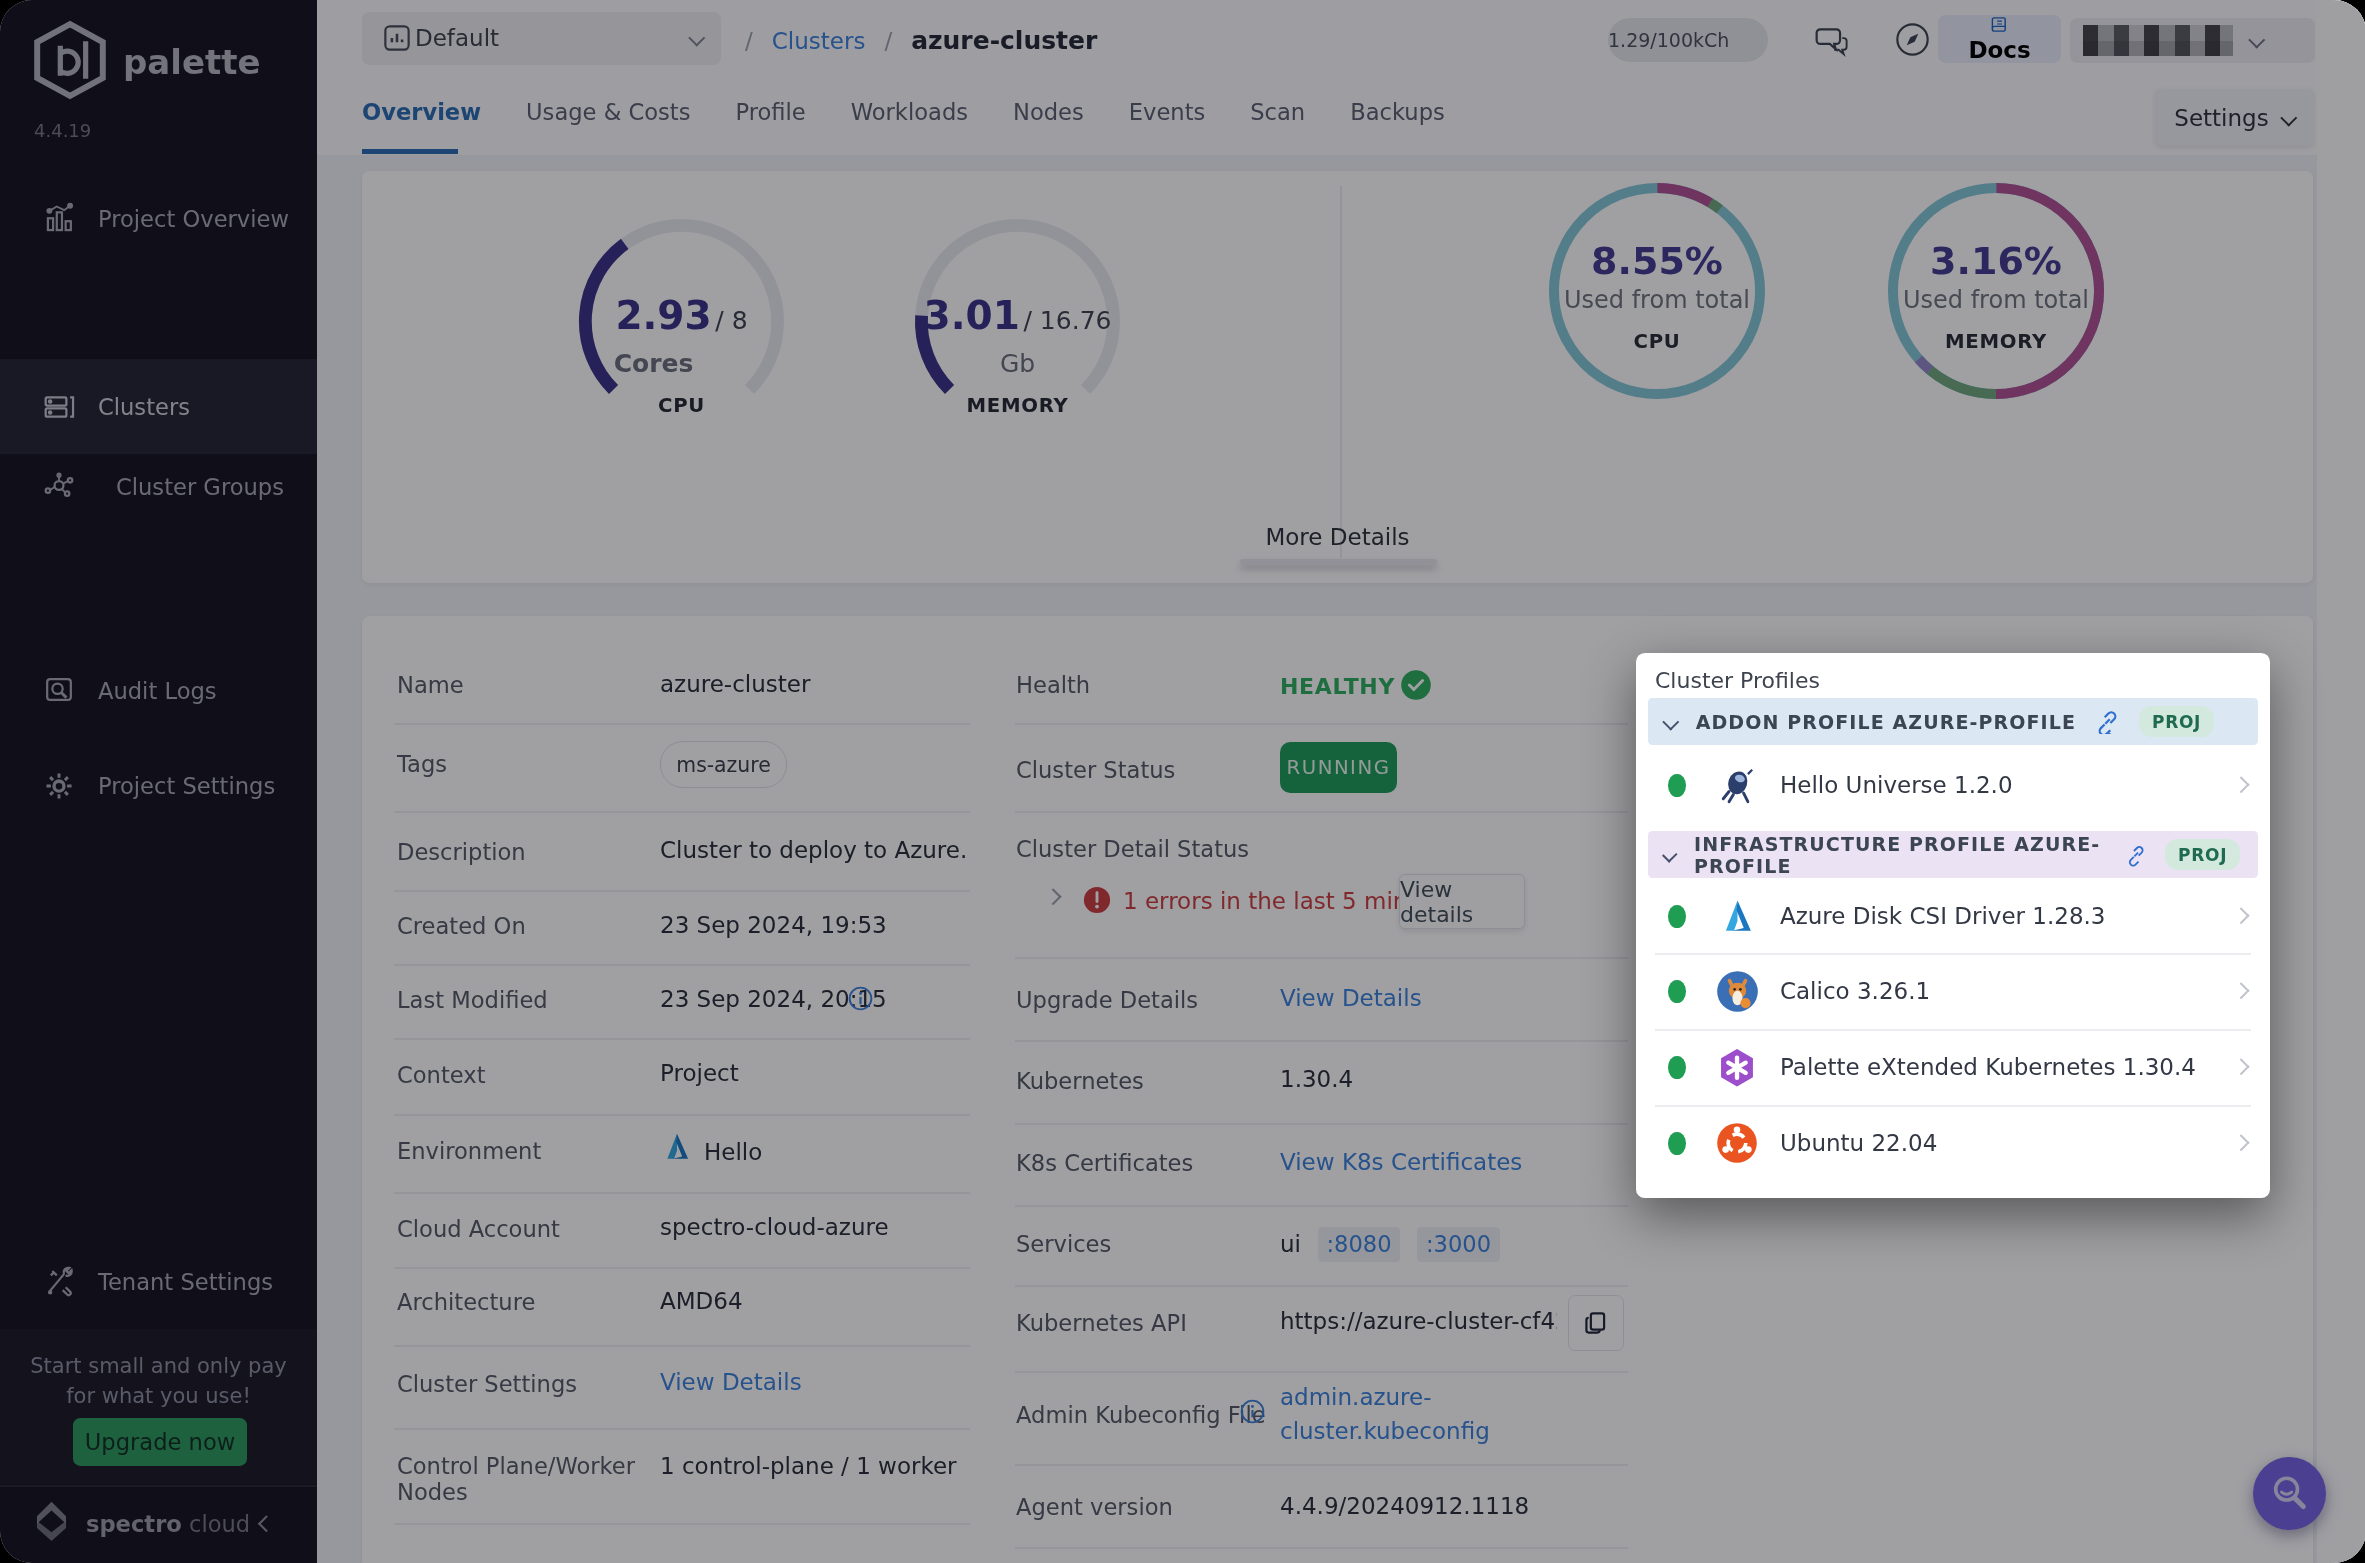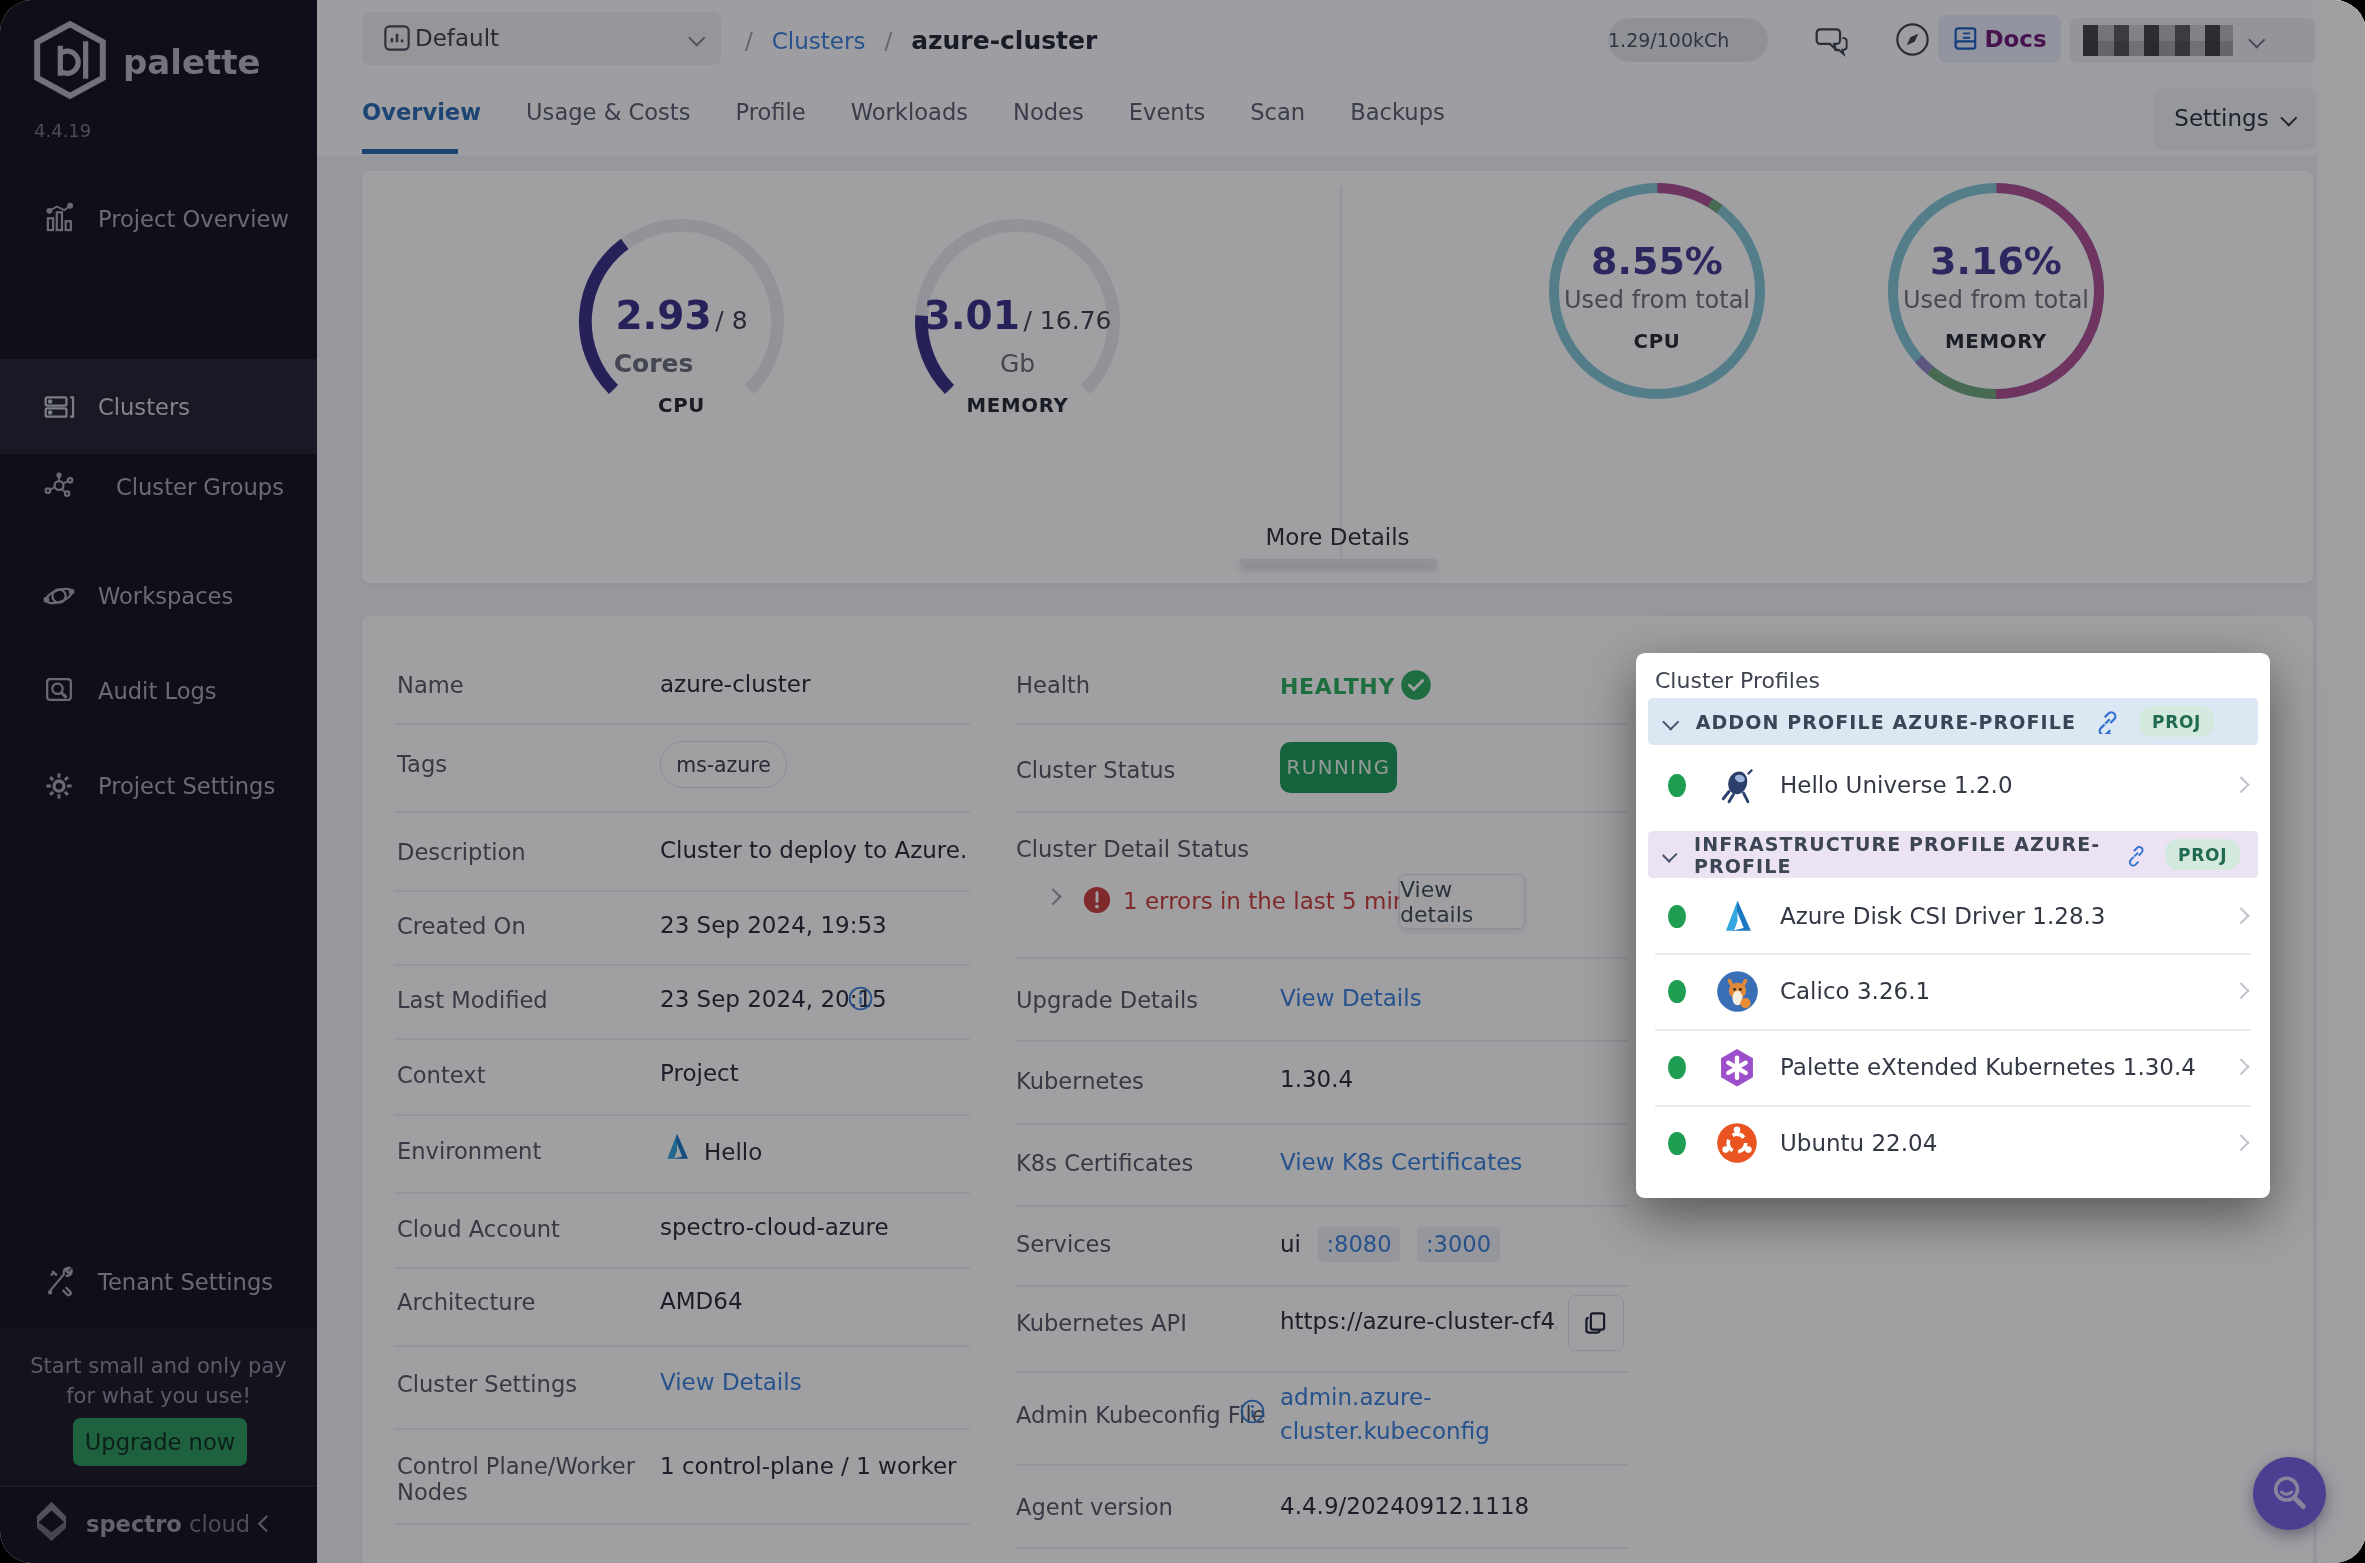--- a/index.html
+++ b/index.html
@@ -19,21 +19,21 @@
   #proj-select{left:362px;top:11.7px;width:359px;height:53px;background:#ededf1;border-radius:7.3px;display:flex;align-items:center;gap:2px;padding:0 19px;box-sizing:border-box;cursor:pointer;}
   #proj-select .txt{font-size:23px;color:#3f434e;flex:1;}
   .chev{display:inline-block;width:9.5px;height:9.5px;border-right:2.2px solid #7d818c;border-bottom:2.2px solid #7d818c;}
   .chev.down{transform:rotate(45deg);}
   .chev.right{transform:rotate(-45deg);}
   .chev.left{transform:rotate(135deg);}
   #breadcrumb{left:745px;top:26px;font-size:23px;color:#9aa0ab;display:flex;gap:19px;align-items:center;}
   #breadcrumb .lnk{color:#3c82d9;cursor:pointer;}
   #breadcrumb .cur{color:#262b36;font-weight:600;font-size:25px;}
   #usage-pill{left:1608px;top:18px;width:160px;height:44px;background:#e6e7eb;border-radius:23px;display:flex;align-items:center;padding-right:17.5px;box-sizing:border-box;font-size:19px;color:#4c525e;}
-  #docs-btn{left:1938px;top:14.6px;width:123px;height:48px;background:#e9eef8;border-radius:7.3px;display:flex;align-items:center;justify-content:center;gap:3px;color:#701a75;font-size:23px;font-weight:600;cursor:pointer;}
+  #docs-btn{left:1938px;top:14.6px;width:123px;height:48px;background:#e9eef8;border-radius:7.3px;display:flex;align-items:center;justify-content:center;gap:3px;color:#000000;font-size:23px;font-weight:600;cursor:pointer;flex-direction:column;}
   #user-pill{left:2070px;top:17.5px;width:245px;height:45px;background:#ececf0;border-radius:7.3px;display:flex;align-items:center;gap:17.5px;padding:0 13px;box-sizing:border-box;cursor:pointer;}
   #user-redacted{width:150px;height:31px;background-image:repeating-linear-gradient(90deg,rgba(40,40,45,.85) 0 15.3px,rgba(120,120,128,.45) 15.3px 31px,rgba(55,55,62,.8) 31px 46px,rgba(150,150,158,.35) 46px 61px),repeating-linear-gradient(0deg,rgba(0,0,0,.18) 0 15.3px,rgba(255,255,255,.10) 15.3px 31px);}
   #tab-row{left:362px;top:99px;display:flex;gap:45px;font-size:22.6px;color:#5c6270;}
   #tab-row .tab{cursor:pointer;}
   #tab-row .tab.active{color:#2c6cb4;font-weight:600;}
   #tab-underline{left:362px;top:149px;width:96px;height:5.1px;background:#2c6cb4;}
   #settings-btn{left:2155px;top:89px;width:159px;height:57px;background:#f1f2f5;border-radius:6.6px;box-shadow:0 1.5px 4.4px rgba(30,34,50,.10);display:flex;align-items:center;justify-content:center;gap:14.6px;font-size:23px;color:#2f333e;cursor:pointer;}
   
   .card{background:#ffffff;border-radius:7.3px;box-shadow:0 1.5px 5.8px rgba(40,44,60,.05);}
   #metrics-card{left:362px;top:171px;width:1951px;height:412px;}
@@ -120,29 +120,20 @@
       <svg width="34" height="34" viewBox="0 0 46 46" fill="none" stroke="#a7a9b6" stroke-width="3">
           <circle cx="23" cy="21" r="6"></circle>
           <circle cx="8" cy="28" r="3"></circle>
           <circle cx="38" cy="14" r="3"></circle>
           <circle cx="34" cy="32" r="3"></circle>
           <path d="M17 23 L11 27 M29 18 L35 15 M27 26 L31 30 M23 15 L23 9" stroke-width="2.5"></path>
           <circle cx="23" cy="7" r="2"></circle>
         </svg>
       <span>Cluster Groups</span>
     </div>
-    <div class="nav-item" style="top:548px;">
-      <svg width="34" height="34" viewBox="0 0 46 46" fill="none" stroke="#a7a9b6" stroke-width="3">
-          <circle cx="23" cy="23" r="9"></circle>
-          <ellipse cx="23" cy="23" rx="18" ry="8" transform="rotate(-20 23 23)"></ellipse>
-          <circle cx="6" cy="28" r="2.4" fill="#a7a9b6"></circle>
-          <circle cx="40" cy="17" r="2.4" fill="#a7a9b6"></circle>
-        </svg>
-      <span>Workspaces</span>
-    </div>
     <div class="nav-item" style="top:643px;">
       <svg width="34" height="34" viewBox="0 0 46 46" fill="none" stroke="#a7a9b6" stroke-width="3">
           <rect x="7" y="7" width="32" height="28" rx="4"></rect>
           <circle cx="21" cy="20" r="7"></circle>
           <path d="M26 25 L33 32" stroke-width="4"></path>
         </svg>
       <span>Audit Logs</span>
     </div>
     <div class="nav-item" style="top:738px;">
       <svg width="34" height="34" viewBox="0 0 46 46" fill="#a7a9b6">

